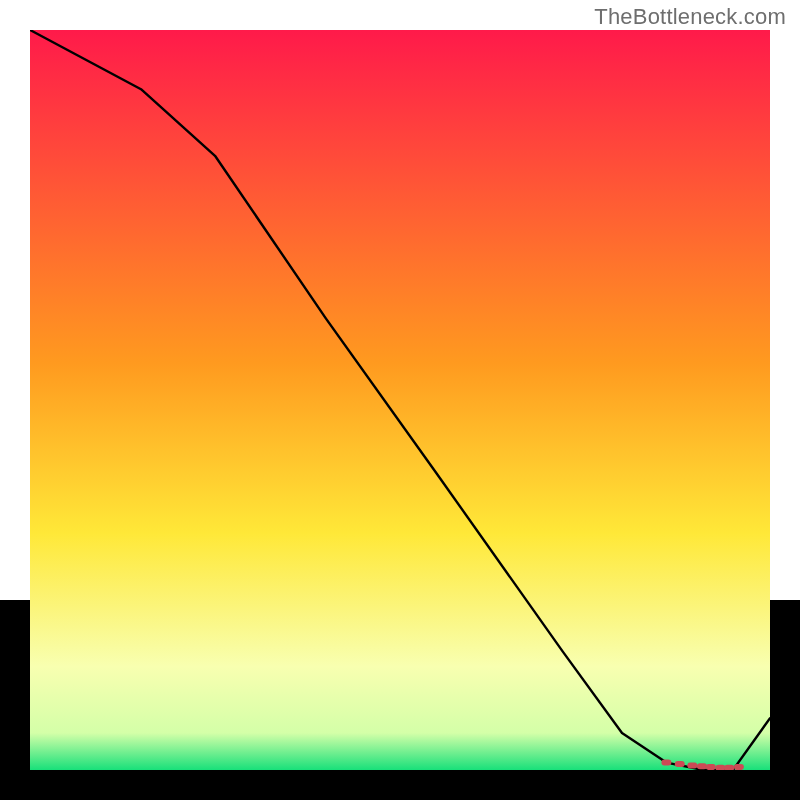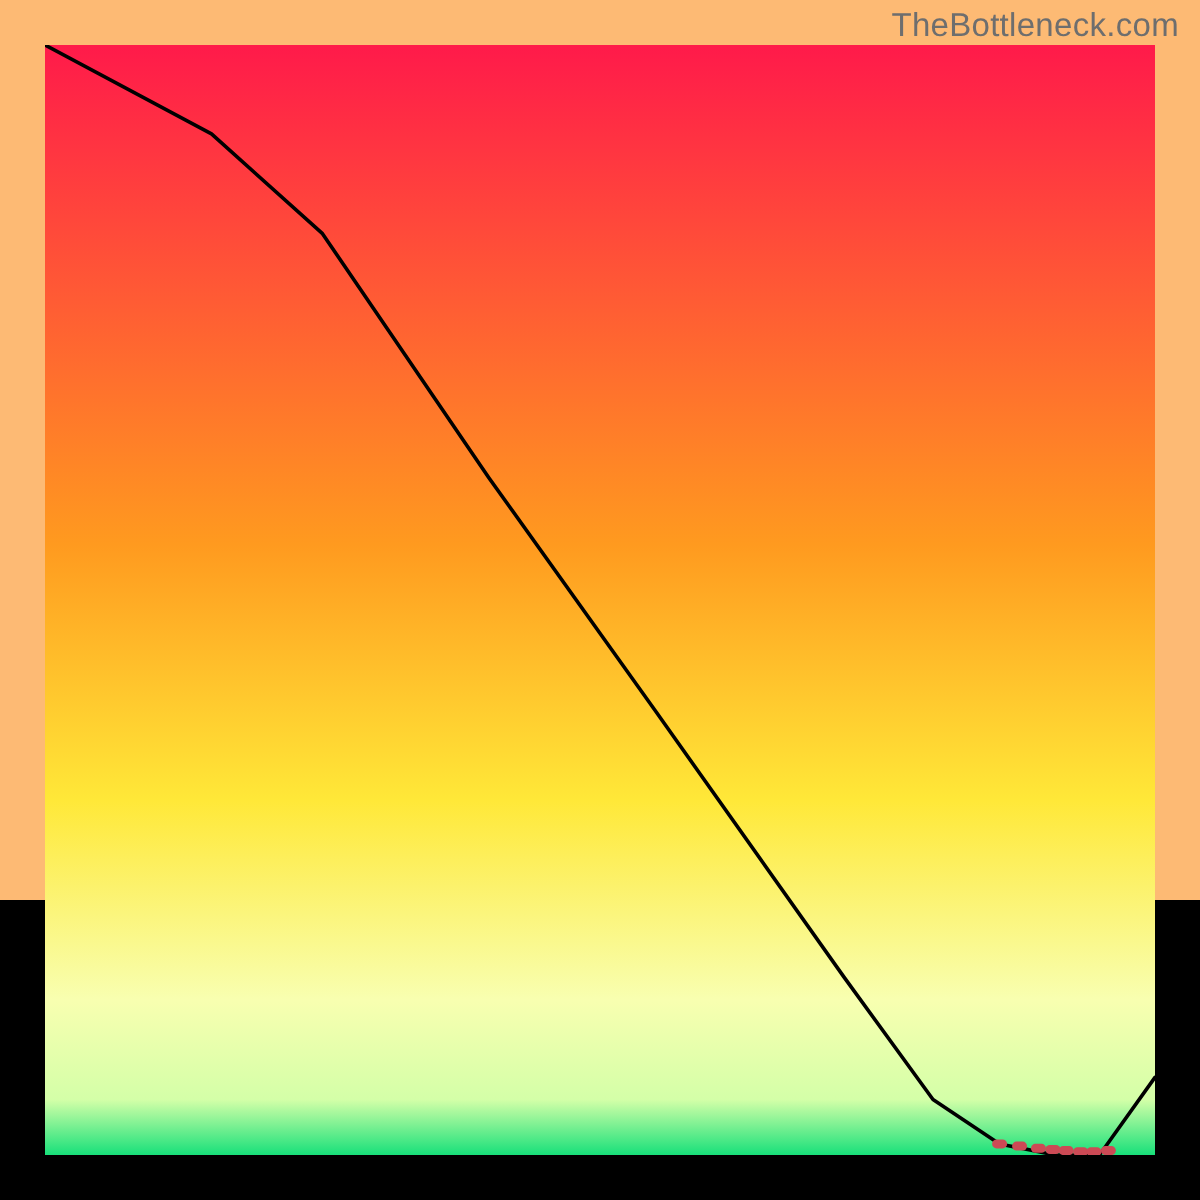--- a/index.html
+++ b/index.html
@@ -1,21 +1,21 @@
 <!DOCTYPE html>
 <html><head>
 <meta charset="utf-8">
 <style>
   * { margin: 0; padding: 0; box-sizing: border-box; }
   html, body { width: 800px; height: 800px; background: #000; overflow: hidden; }
   .frame {
     position: relative;
     width: 800px;
     height: 600px;
-    background: #fdba74;
+    background: #ffffff;
   }
   .attribution {
     position: absolute;
     top: 4px;
     right: 14px;
     font-family: Arial, Helvetica, sans-serif;
     font-size: 22px;
     color: #6e6e6e;
     letter-spacing: 0.2px;
     font-weight: 500;

